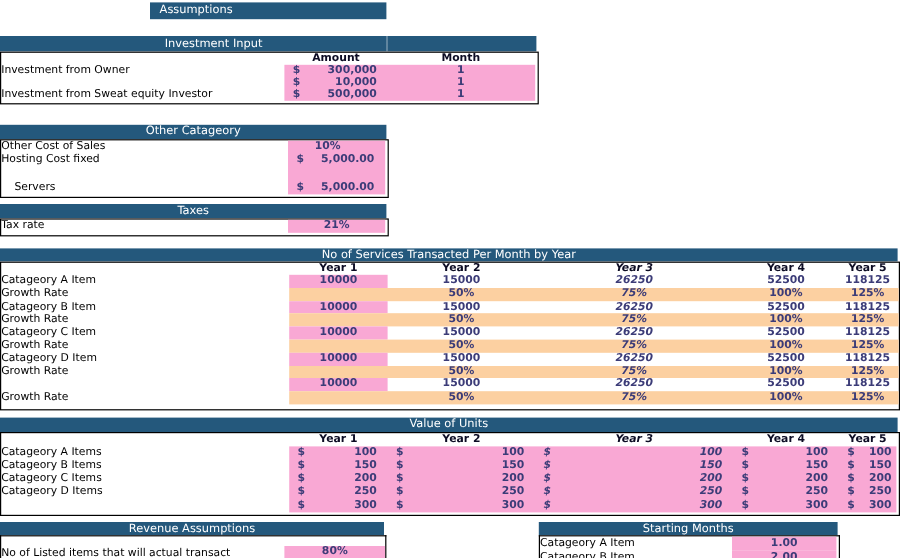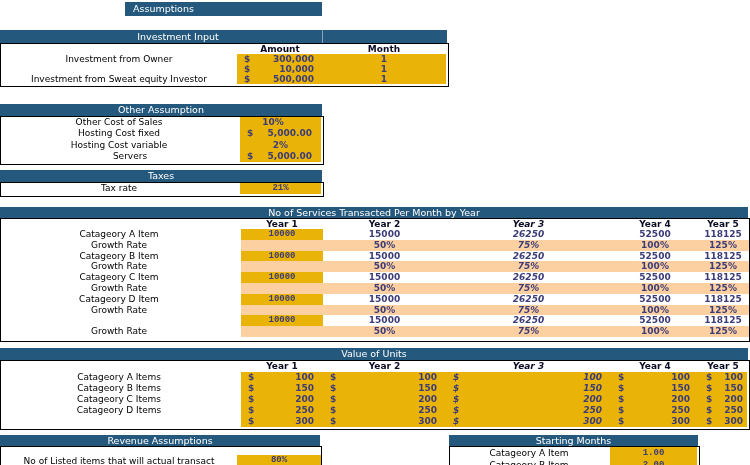--- a/index.html
+++ b/index.html
@@ -4,25 +4,25 @@
 <style>
   html,body{margin:0;padding:0;background:#fff;}
   #sheet{position:relative;width:750px;height:465px;background:#fff;overflow:hidden;
          font-family:"DejaVu Sans",sans-serif;font-size:9px;color:#000;}
   .bar{position:absolute;background:#24587C;color:#fff;font-size:9.5px;}
   .bar .t{position:absolute;top:0;left:0;right:0;text-align:center;}
   .bar .sep{position:absolute;top:0;bottom:0;width:1px;background:rgba(255,255,255,.45);}
   .tbl{position:absolute;background:#fff;border:1px solid #000;overflow:hidden;}
   .cell{position:absolute;overflow:hidden;white-space:nowrap;}
   .row{position:absolute;left:0;right:0;}
-  .lab{text-align:center;padding-right:3px;}
+  .lab{text-align:left;padding-right:3px;}
   .val{color:#3C3C78;font-weight:bold;}
   .hdr{font-weight:bold;color:#0b0b23;text-align:center;}
   .ctr{text-align:center;}
-  .orange{background:#eab308;font-family:Liberation Mono, monospace;}
+  .orange{background:#f9a8d4;}
   .money{display:flex;justify-content:space-between;padding:0 9px 0 7px;box-sizing:border-box;}
   
   .cL{left:0;width:236px;}
   .c1{left:240px;width:82px;}
   .c2{left:322px;width:123px;}
   .c3{left:445px;width:165px;font-style:italic;}
   .c4{left:610px;width:88px;}
   .c5{left:698px;width:48px;}
   .strip{position:absolute;left:240px;right:0;top:0;bottom:0;background:#FCD0A1;}
 </style>
@@ -64,38 +64,34 @@
       <div class="cell lab cL" style="height:10px;">Investment from Sweat equity Investor</div>
       <div class="cell val money" style="left:236px;width:86px;height:10px;">
           <span>$</span>
           <span>500,000</span>
         </div>
       <div class="cell val ctr" style="left:321px;width:124px;height:10px;">1</div>
     </div>
   </div>
 
   <div class="bar" style="left:0;top:104px;width:322px;height:12px;line-height:12px;">
-    <span class="t">Other Assumption</span>
+    <span class="t">Other Catageory</span>
   </div>
   <div class="tbl" style="left:0;top:116px;width:322px;height:47px;">
     <div class="cell orange" style="left:239px;top:0;width:81px;height:45px;"></div>
     <div class="row" style="top:0;height:11.25px;line-height:11.25px;">
       <div class="cell lab cL" style="height:11.25px;">Other Cost of Sales</div>
       <div class="cell val ctr" style="left:239px;width:66px;height:11.25px;">10%</div>
     </div>
     <div class="row" style="top:11.25px;height:11.25px;line-height:11.25px;">
       <div class="cell lab cL" style="height:11.25px;">Hosting Cost fixed</div>
       <div class="cell val money" style="left:239px;width:81px;height:11.25px;">
           <span>$</span>
           <span>5,000.00</span>
         </div>
-    </div>
-    <div class="row" style="top:22.5px;height:11.25px;line-height:11.25px;">
-      <div class="cell lab cL" style="height:11.25px;">Hosting Cost variable</div>
-      <div class="cell val ctr" style="left:239px;width:81px;height:11.25px;">2%</div>
     </div>
     <div class="row" style="top:33.75px;height:11.25px;line-height:11.25px;">
       <div class="cell lab cL" style="height:11.25px;padding-left:11px;">Servers</div>
       <div class="cell val money" style="left:239px;width:81px;height:11.25px;">
           <span>$</span>
           <span>5,000.00</span>
         </div>
     </div>
   </div>
 

